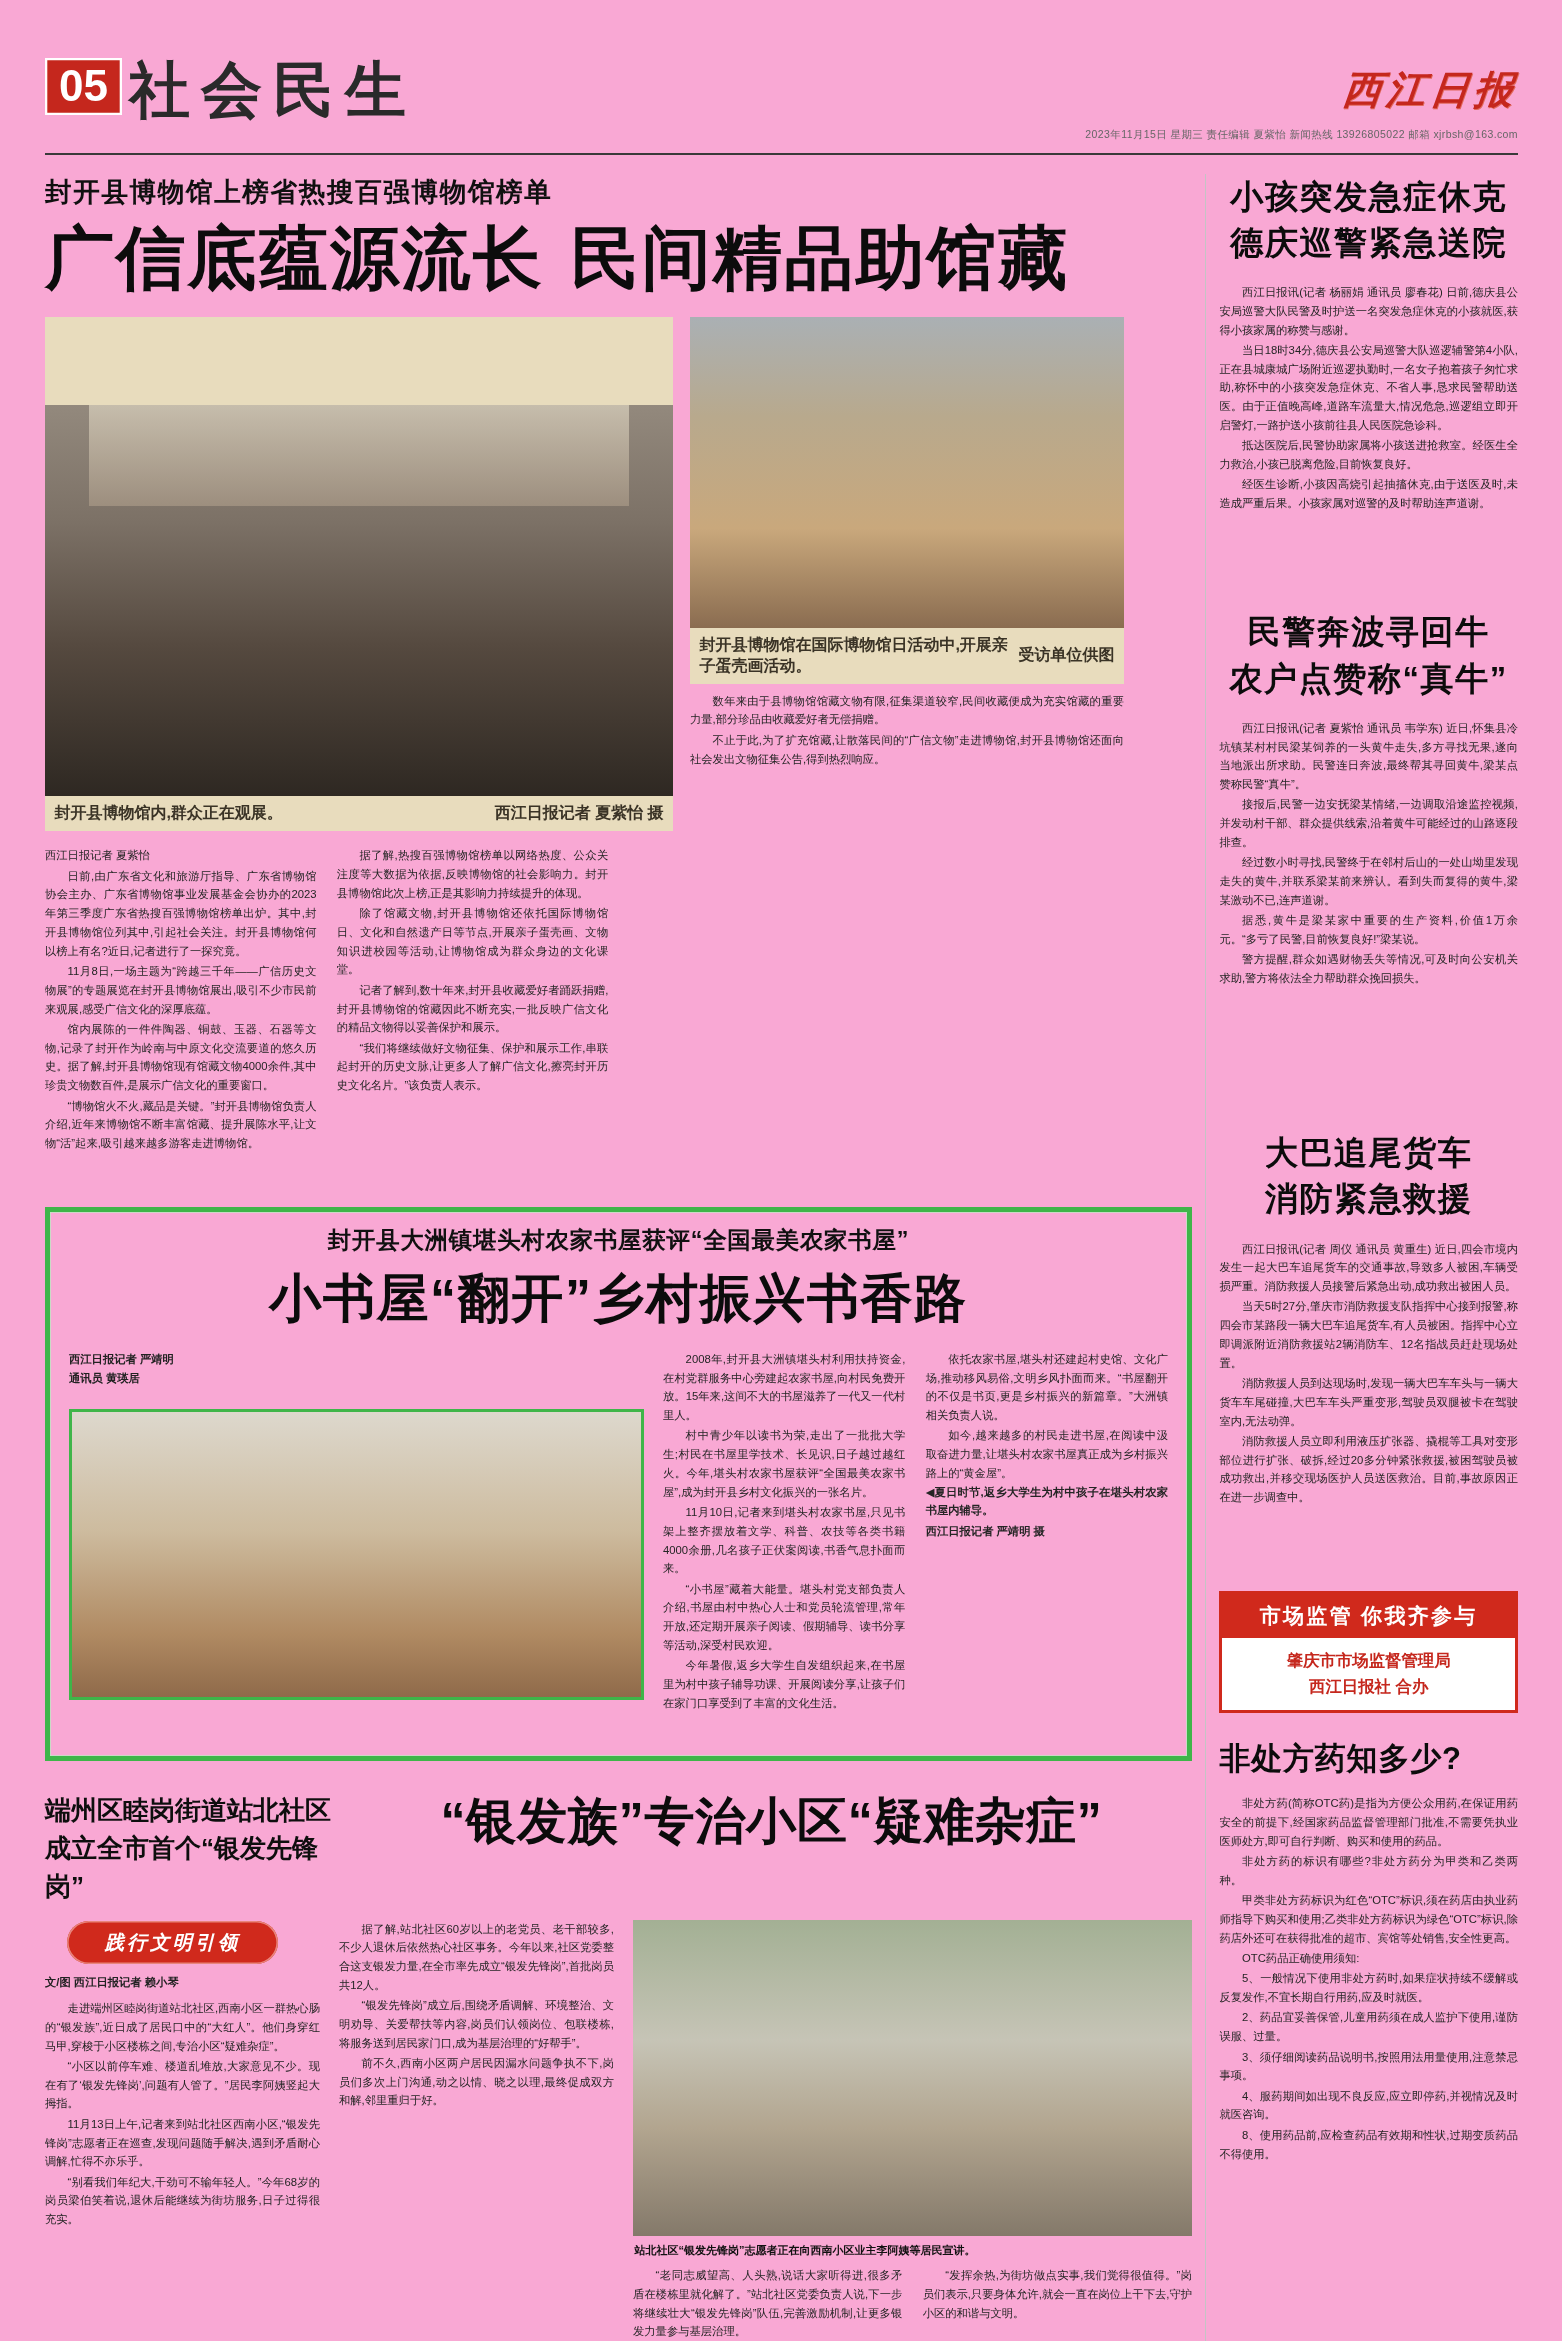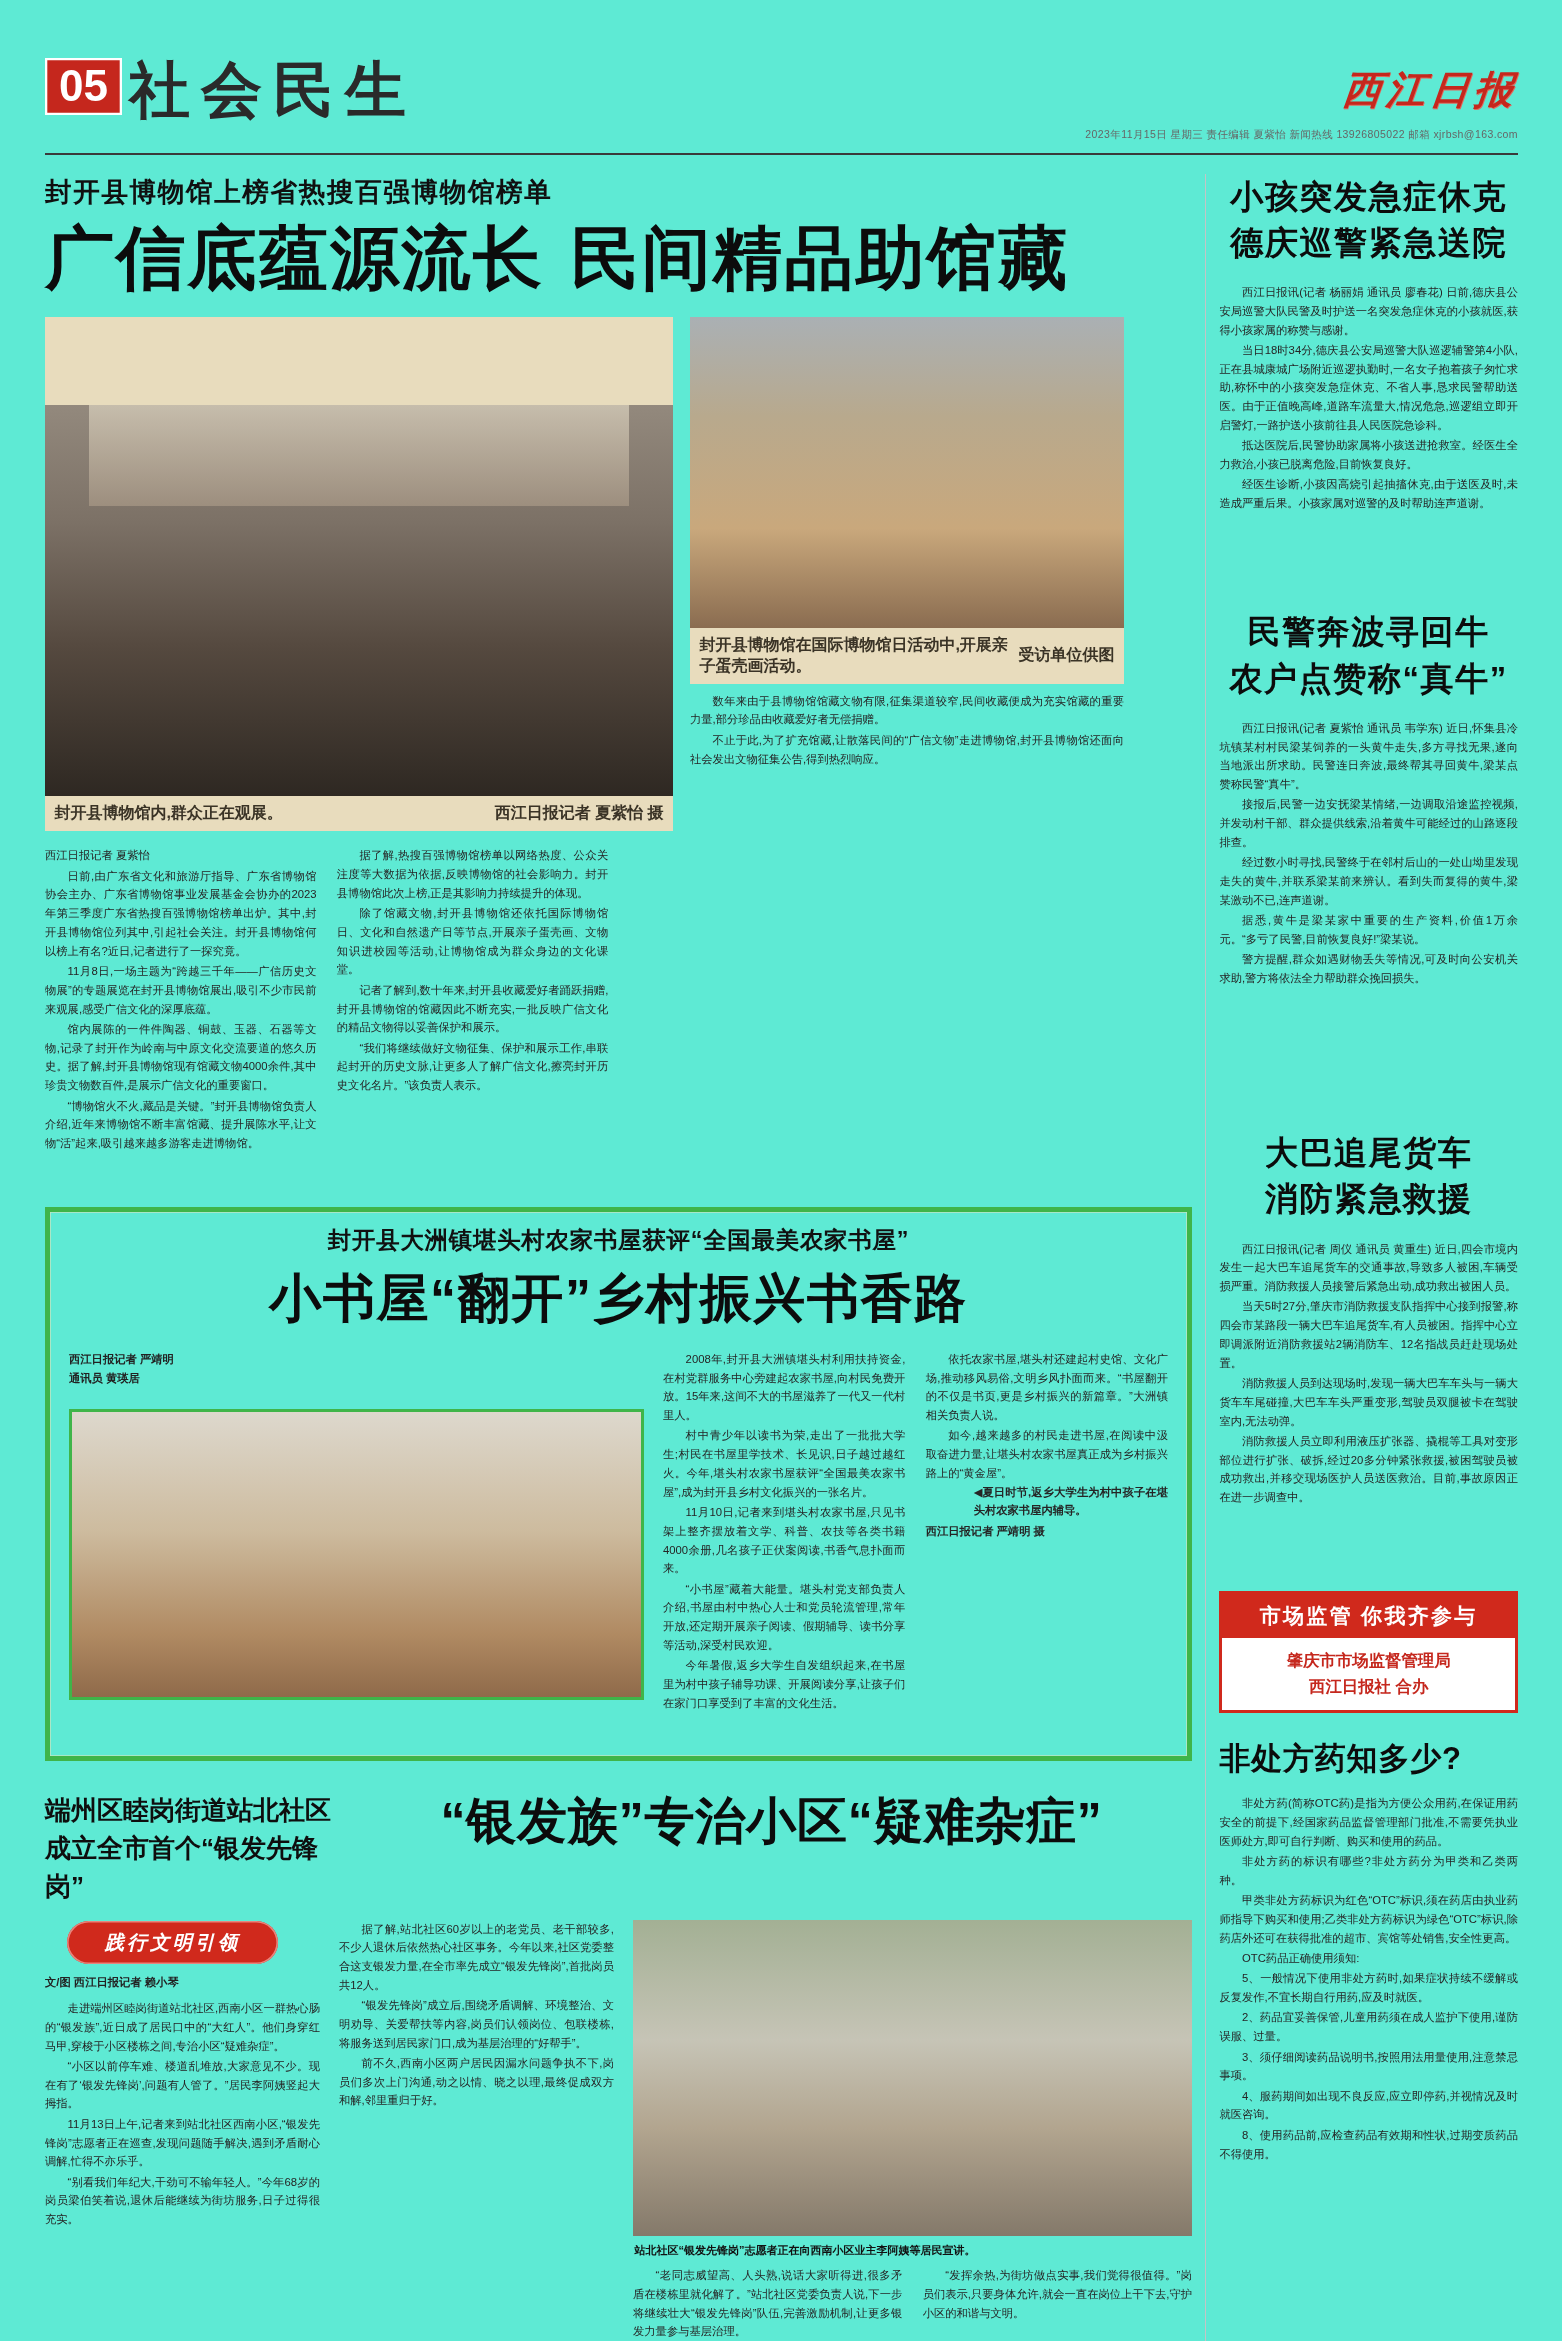--- a/index.html
+++ b/index.html
@@ -1,18 +1,18 @@
 <!DOCTYPE html>
 <html style="font-size:12.5px"><head>
 <meta charset="utf-8">
 <style>
   * { margin:0; padding:0; box-sizing:border-box; }
   html,body { background:#e9e9e9; }
   body { font-family:"Liberation Sans","DejaVu Sans",sans-serif; }
-  .page { width:1563px; height:2342px; background:#5eead4; margin:0 auto; overflow:hidden;
+  .page { width:1563px; height:2342px; background:#f9a8d4; margin:0 auto; overflow:hidden;
           padding:58px 45px 25px; position:relative; color:#222; }
 
   
   .masthead { display:flex; align-items:flex-start; }
   .page-num { background:#c5271d; color:#fff; font-weight:bold; font-size:44px;
               padding:6.3px 14px; line-height:1; box-shadow:inset 0 0 0 2.3px #fff, inset 0 0 0 4.7px #c5271d; }
   .section-title { font-size:61px; letter-spacing:11px; color:#2a2a2a; margin-left:7px;
                    font-weight:600; line-height:1.05; }
   .mast-right { margin-left:auto; text-align:right; padding-top:4.7px; }
   .paper-logo { color:#c5271d; font-size:39px; font-weight:bold; font-style:italic;
@@ -59,21 +59,21 @@
                box-shadow:inset 0 0 0 0.8px #bfe6c2; }
   .gb-kicker { text-align:center; font-size:23.4px; font-weight:bold; color:#111; letter-spacing:0.8px; }
   .gb-headline { text-align:center; font-size:52px; font-weight:900; color:#0c0c0c;
                  letter-spacing:1.6px; margin:7.8px 0 15.6px; }
   .gb-body { display:flex; gap:19px; }
   .gb-left { width:575px; }
   .gb-byline { font-size:11.3px; font-weight:bold; line-height:1.7; margin-bottom:20.3px; }
   .gb-photo { height:291px; border:3.9px solid #3fb549;
     background:linear-gradient(180deg,#ddd8cd 0%,#cdbb9e 42%,#b08a62 78%,#8f6a4a 100%); }
   .gb-text { flex:1; column-count:2; column-gap:20.3px; column-fill:auto; height:391px; overflow:hidden; }
-  .gb-cap { font-weight:bold; text-indent:0 !important;margin-left:48px; }
+  .gb-cap { font-weight:bold; text-indent:0 !important; }
   .gb-credit { text-align:right; font-weight:bold; text-indent:0 !important; }
 
   
   .story-c { margin-top:31px; }
   .sc-head { display:flex; align-items:flex-start; gap:4px; }
   .sc-kicker { width:302px; font-size:26px; font-weight:bold; line-height:1.45; color:#0e0e0e; }
   .sc-headline { flex:1; text-align:center; font-size:50px; font-weight:900; color:#0c0c0c;
                  letter-spacing:0.8px; line-height:1.1; padding-top:1.6px; }
   .sc-body { display:flex; gap:19px; margin-top:14px; }
   .sc-col { width:275px; height:434px; overflow:hidden; }

